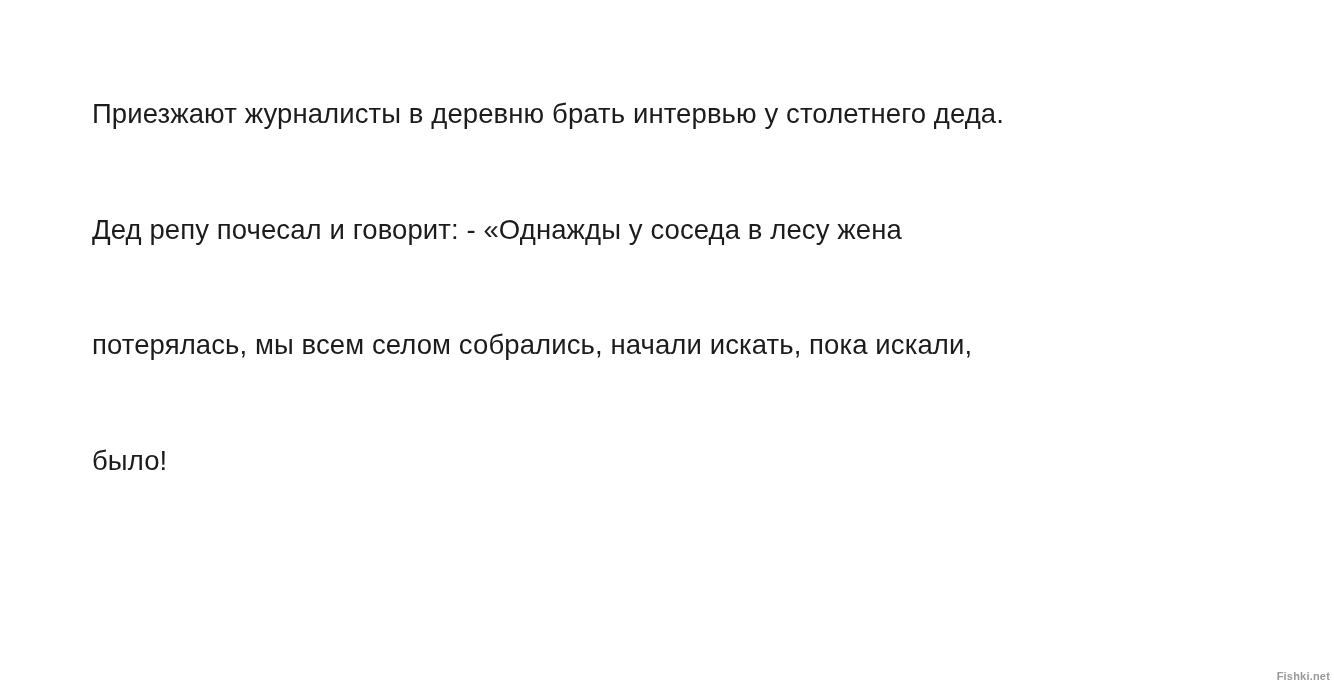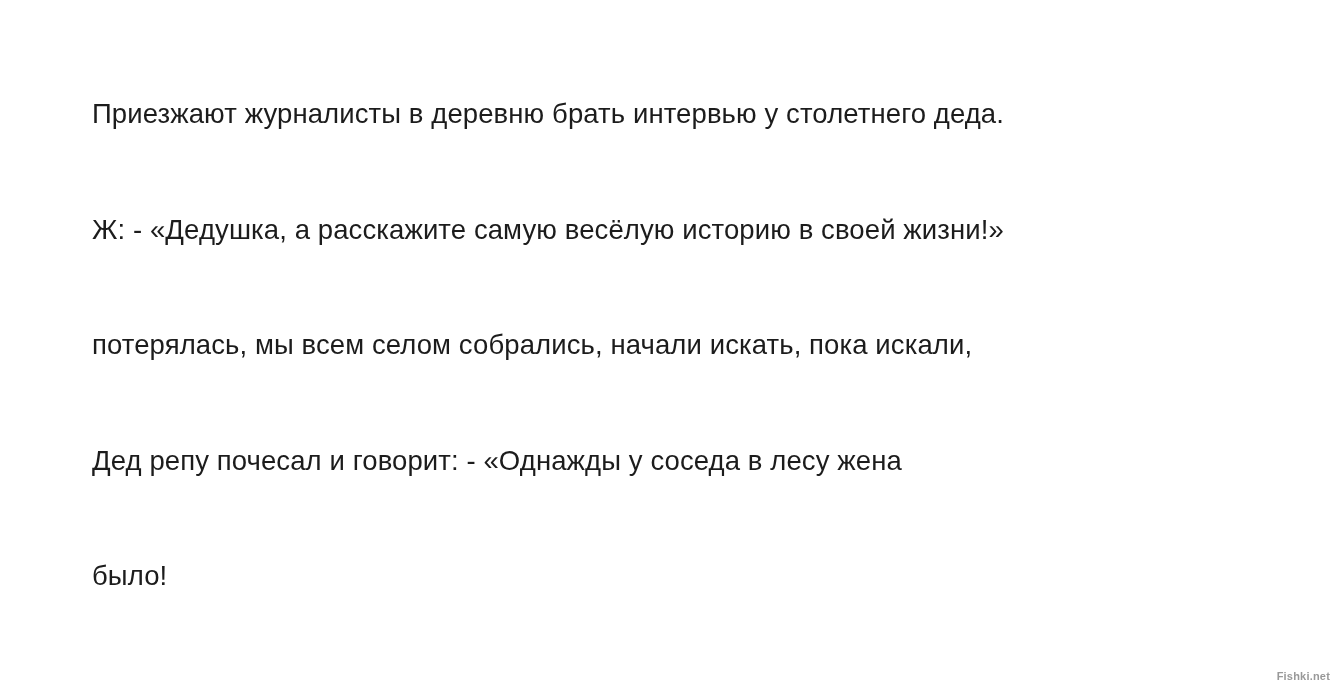--- a/index.html
+++ b/index.html
@@ -51,23 +51,22 @@
     padding-left: 17px;
   }
 </style>
 </head>
 <body>
 
 <div class="page">
 
   <div class="text-block">
     <span class="line">Приезжают журналисты в деревню брать интервью у столетнего деда.</span>
-    <span class="line">Ж: - «Дедушка, а расскажите самую весёлую историю в своей жизни!»</span>
+    <span class="line">Дед репу почесал и говорит: - «Однажды у соседа в лесу жена</span>
     <span class="line">потерялась, мы всем селом собрались, начали искать, пока искали,</span>
-    <span class="line">Дед репу почесал и говорит: - «Однажды у соседа в лесу жена</span>
     <span class="line">было!</span>
     
     
     
     
     
     
     
     
     

